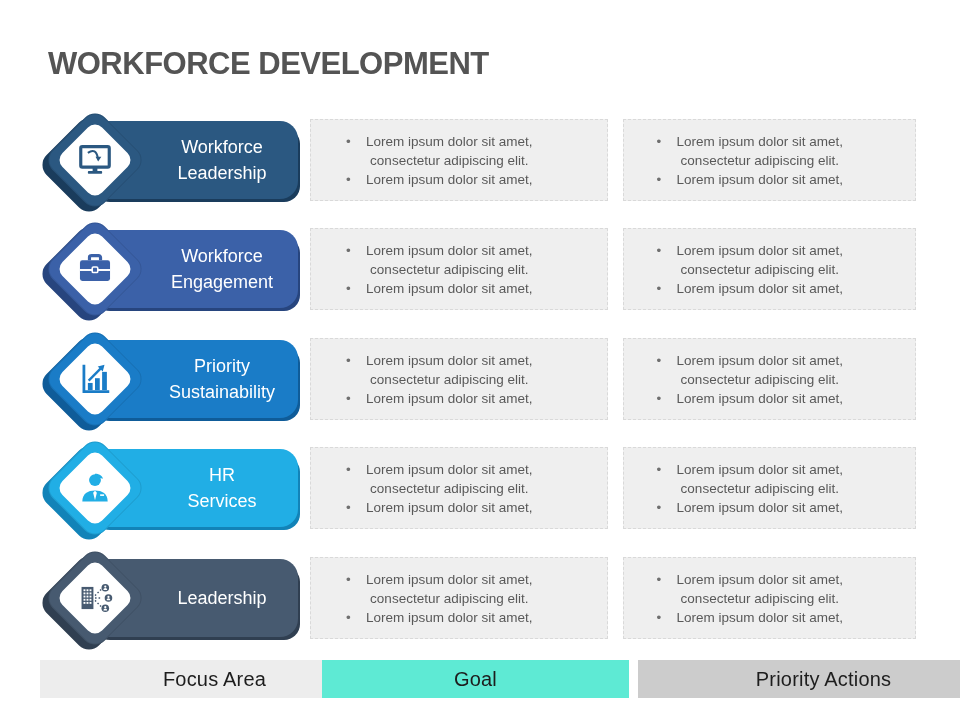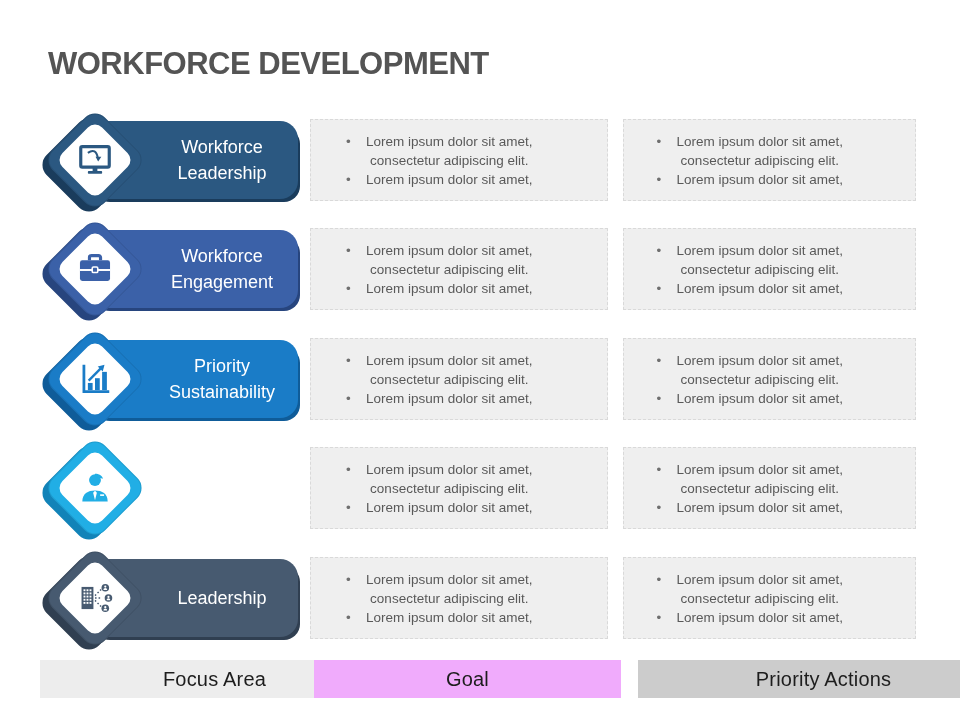--- a/index.html
+++ b/index.html
@@ -36,21 +36,21 @@
   .box.goal{left:310px;width:298px;}
   .box.priority{left:623px;width:293px;}
   .bullets{margin:0 auto;width:226px;}
   .bullet{display:flex;align-items:flex-start;color:#595959;font-size:13.5px;line-height:19px;}
   .dot{width:9px;margin-right:11px;color:#6f6f6f;flex:0 0 auto;}
   .blines span{display:block;text-align:center;}
 
   .footer-seg{position:absolute;top:660px;height:38px;display:flex;align-items:center;justify-content:center;
               font-size:20px;color:#1d1d1d;letter-spacing:0.2px;}
   .footer-seg.focus{left:40px;width:257px;background:#EDEDED;padding-left:46px;}
-  .footer-seg.goal{left:314px;width:307px;background:#f0abfc;}
+  .footer-seg.goal{left:322px;width:307px;background:#5eead4;}
   .footer-seg.priority{left:638px;width:291px;background:#CCCCCC;padding-left:40px;}
 </style>
 </head>
 <body>
 
 <div class="slide">
   <h1 class="title">WORKFORCE DEVELOPMENT</h1>
 
   <section class="row" data-row="0" style="--main: #2B5881; --dark: #1A3C5C;">
     <div class="pill">
@@ -217,20 +217,26 @@
           <span class="dot">•</span>
           <span class="blines">
               <span>Lorem ipsum dolor sit amet,</span>
             </span>
         </div>
       </div>
     </div>
   </section>
 
   <section class="row" data-row="3" style="--main: #21AEE5; --dark: #1283B8;">
+    <div class="pill">
+      <div class="pill-label">
+        <span>HR</span>
+        <span>Services</span>
+      </div>
+    </div>
     <div class="diamond">
       <div class="d-shadow"></div>
       <div class="d-outer"></div>
       <div class="d-inner"></div>
       <div class="d-icon">
         <svg viewBox="0 0 48 48">
             <circle cx="24" cy="14" r="7.5" fill="currentColor"></circle>
             <path d="M24 6c5 0 9 2.2 10 6.2L24 9.5z" fill="currentColor"></path>
             <path d="M8 41c0-10 7-14 16-14s16 4 16 14z" fill="currentColor"></path>
             <polygon points="24,27.5 21.6,30 24,39.5 26.4,30" fill="#fff"></polygon>

